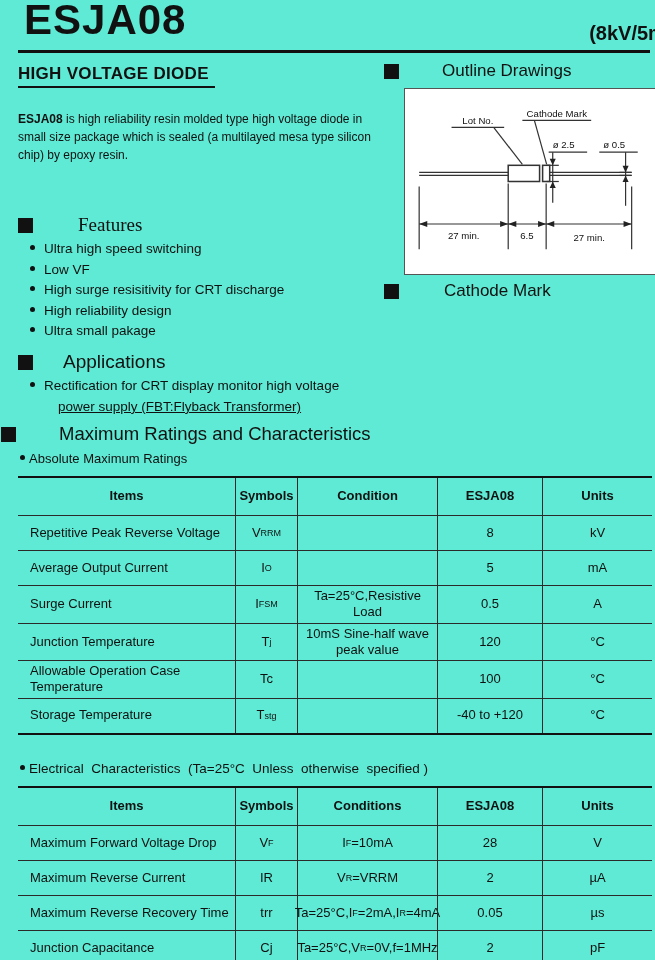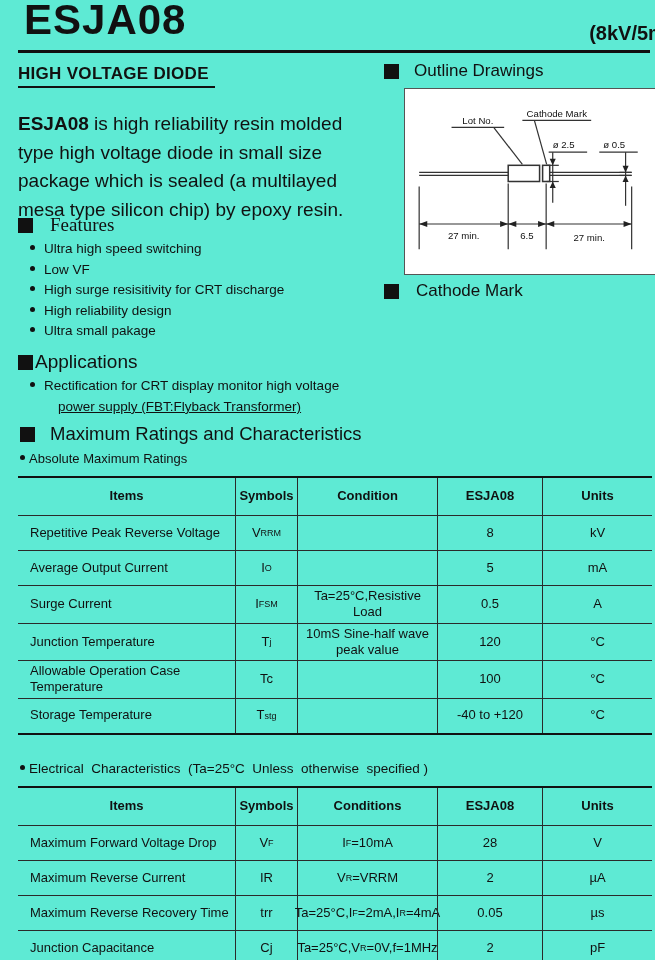--- a/index.html
+++ b/index.html
@@ -8,24 +8,24 @@
   .abs{position:absolute;}
 
   
   .part-no{left:24px;top:-4px;font-size:42px;font-weight:bold;letter-spacing:1px;}
   .rating{right:12px;top:22px;font-size:20px;font-weight:bold;}
   .title-rule{left:18px;top:50px;width:632px;height:3px;background:#111;}
   .subtitle{left:18px;top:64px;font-size:17px;font-weight:bold;letter-spacing:.3px;
             border-bottom:2px solid #111;padding:0 6px 2px 0;}
 
   
-  .desc{left:18px;top:110px;width:354px;font-size:19px;line-height:1.5;}
+  .desc{left:18px;top:110px;width:354px;font-size:12px;line-height:1.5;}
   .desc b{font-weight:bold;}
 
-  .sec-h{font-size:19px;display:flex;align-items:center;}
+  .sec-h{font-size:19px;display:flex;align-items:center;gap:28px;}
   .sec-h .sq{display:inline-block;width:15px;height:15px;background:#111;margin-right:11px;flex:0 0 auto;}
   .sec-h.tight .sq{margin-right:2px;}
   .sec-h.small{font-size:17px;}
 
   .feat-list{left:30px;top:241px;font-size:13.5px;}
   .feat-item{margin-bottom:5.5px;display:flex;align-items:baseline;}
   .dot{display:inline-block;width:5px;height:5px;border-radius:50%;background:#111;
        margin-right:9px;flex:0 0 auto;position:relative;top:-3px;}
   .app-block{left:30px;top:376px;font-size:13.5px;line-height:1.55;}
   .app-line2{margin-left:28px;text-decoration:underline;}
@@ -112,21 +112,21 @@
       </div>
     </div>
   <div class="abs app-block">
     <div class="bullet-line">
       <span class="dot"></span>
       <span>Rectification for CRT display monitor high voltage</span>
     </div>
     <div class="app-line2">power supply (FBT:Flyback Transformer)</div>
   </div>
 
-  <div class="abs sec-h" style="left:20px;top:423px;font-size:18.5px;">
+  <div class="abs sec-h" style="left:1px;top:423px;font-size:18.5px;">
     <span class="sq"></span>
     <span style="margin-left:4px;">Maximum Ratings and Characteristics</span>
   </div>
   <div class="abs abs-sub bullet-line" style="font-size:13px;">
     <span class="dot" style="margin-right:4px;"></span>
     <span>Absolute Maximum Ratings</span>
   </div>
 
   <div class="abs dtable t1">
     <div class="trow thead">

